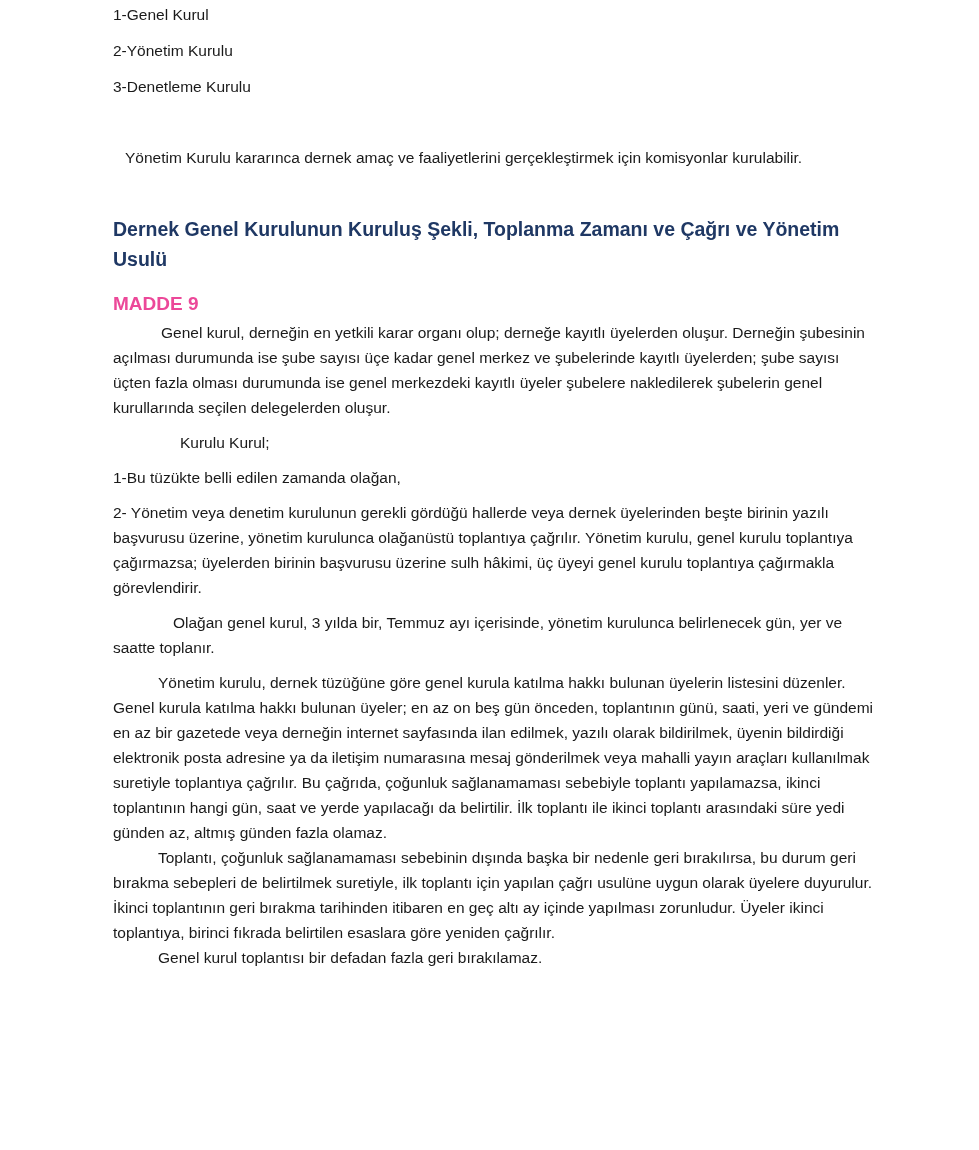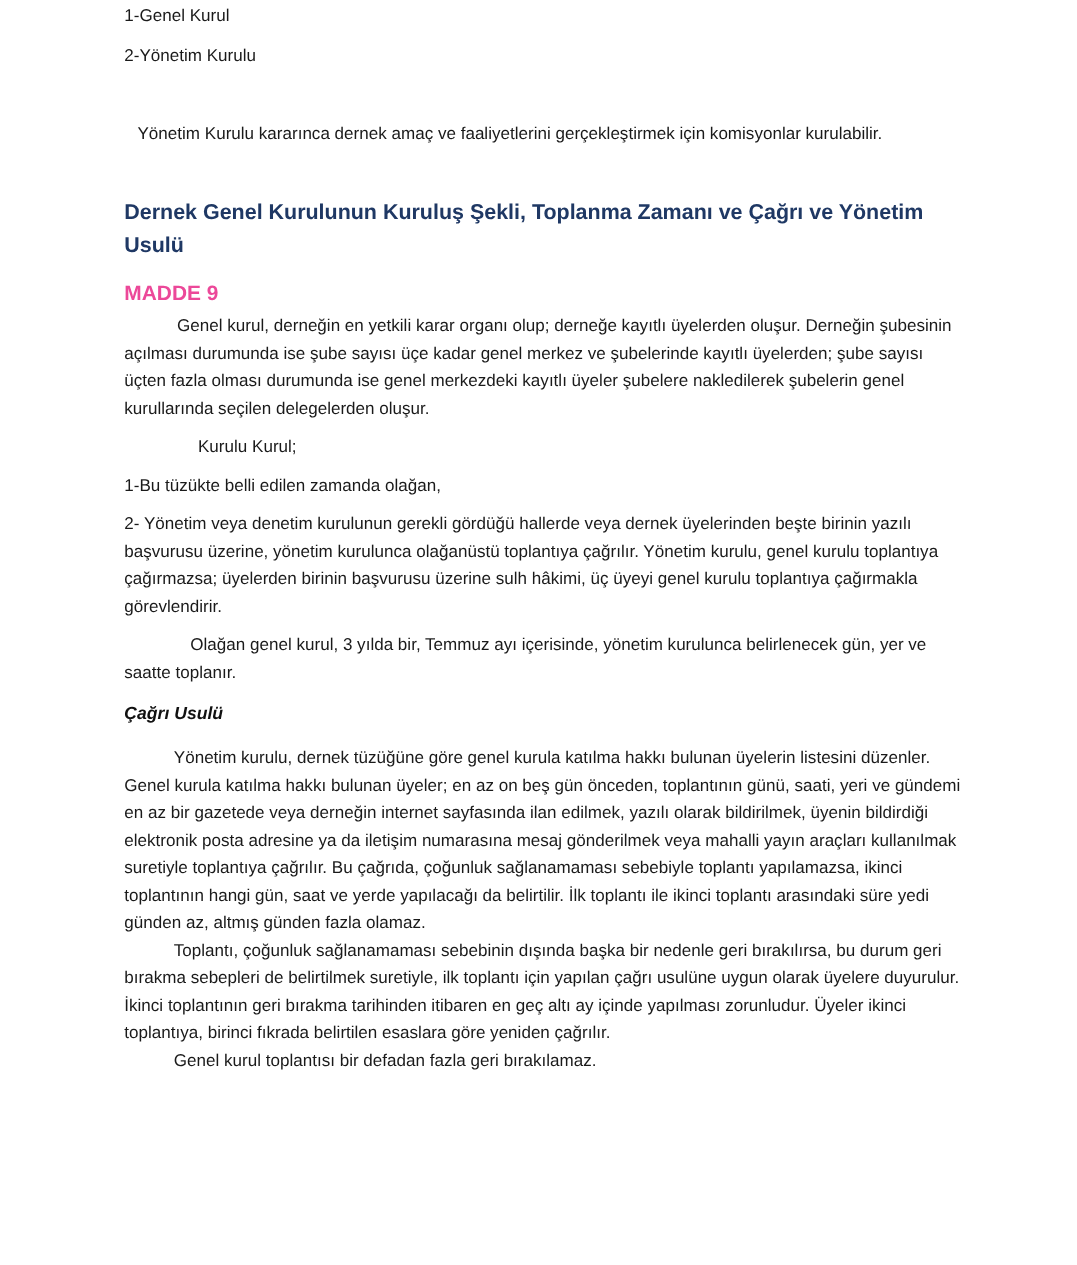--- a/index.html
+++ b/index.html
@@ -71,39 +71,39 @@
   }
 </style>
 </head>
 <body>
 
 <div class="page">
 
   <div>
     <p class="list-line">1-Genel Kurul</p>
     <p class="list-line">2-Yönetim Kurulu</p>
+    <p class="list-line">3-Denetleme Kurulu</p>
   </div>
 
   <p class="para intro-para">Yönetim Kurulu kararınca dernek amaç ve faaliyetlerini gerçekleştirmek için komisyonlar kurulabilir.</p>
 
   <h1 class="section-heading">Dernek Genel Kurulunun Kuruluş Şekli, Toplanma Zamanı ve Çağrı ve Yönetim Usulü</h1>
 
   <h2 class="article-heading">MADDE 9</h2>
 
   <p class="para indent-md first-after-heading">Genel kurul, derneğin en yetkili karar organı olup; derneğe kayıtlı üyelerden oluşur. Derneğin şubesinin açılması durumunda ise şube sayısı üçe kadar genel merkez ve şubelerinde kayıtlı üyelerden; şube sayısı üçten fazla olması durumunda ise genel merkezdeki kayıtlı üyeler şubelere nakledilerek şubelerin genel kurullarında seçilen delegelerden oluşur.</p>
 
   <p class="para indent-lg">Kurulu Kurul;</p>
 
   <p class="para">1-Bu tüzükte belli edilen zamanda olağan,</p>
 
   <p class="para">2- Yönetim veya denetim kurulunun gerekli gördüğü hallerde veya dernek üyelerinden beşte birinin yazılı başvurusu üzerine, yönetim kurulunca olağanüstü toplantıya çağrılır. Yönetim kurulu, genel kurulu toplantıya çağırmazsa; üyelerden birinin başvurusu üzerine sulh hâkimi, üç üyeyi genel kurulu toplantıya çağırmakla görevlendirir.</p>
 
   <p class="para indent-p3">Olağan genel kurul, 3 yılda bir, Temmuz ayı içerisinde, yönetim kurulunca belirlenecek gün, yer ve saatte toplanır.</p>
 
-  <h3 class="sub-heading">Çağrı Usulü</h3>
 
   <p class="para indent-sm tight">Yönetim kurulu, dernek tüzüğüne göre genel kurula katılma hakkı bulunan üyelerin listesini düzenler. Genel kurula katılma hakkı bulunan üyeler; en az on beş gün önceden, toplantının günü, saati, yeri ve gündemi en az bir gazetede veya derneğin internet sayfasında ilan edilmek, yazılı olarak bildirilmek, üyenin bildirdiği elektronik posta adresine ya da iletişim numarasına mesaj gönderilmek veya mahalli yayın araçları kullanılmak suretiyle toplantıya çağrılır. Bu çağrıda, çoğunluk sağlanamaması sebebiyle toplantı yapılamazsa, ikinci toplantının hangi gün, saat ve yerde yapılacağı da belirtilir. İlk toplantı ile ikinci toplantı arasındaki süre yedi günden az, altmış günden fazla olamaz.</p>
 
   <p class="para indent-sm tight">Toplantı, çoğunluk sağlanamaması sebebinin dışında başka bir nedenle geri bırakılırsa, bu durum geri bırakma sebepleri de belirtilmek suretiyle, ilk toplantı için yapılan çağrı usulüne uygun olarak üyelere duyurulur. İkinci toplantının geri bırakma tarihinden itibaren en geç altı ay içinde yapılması zorunludur. Üyeler ikinci toplantıya, birinci fıkrada belirtilen esaslara göre yeniden çağrılır.</p>
 
   <p class="para indent-sm tight">Genel kurul toplantısı bir defadan fazla geri bırakılamaz.</p>
 
 </div>
 
 </body></html>

